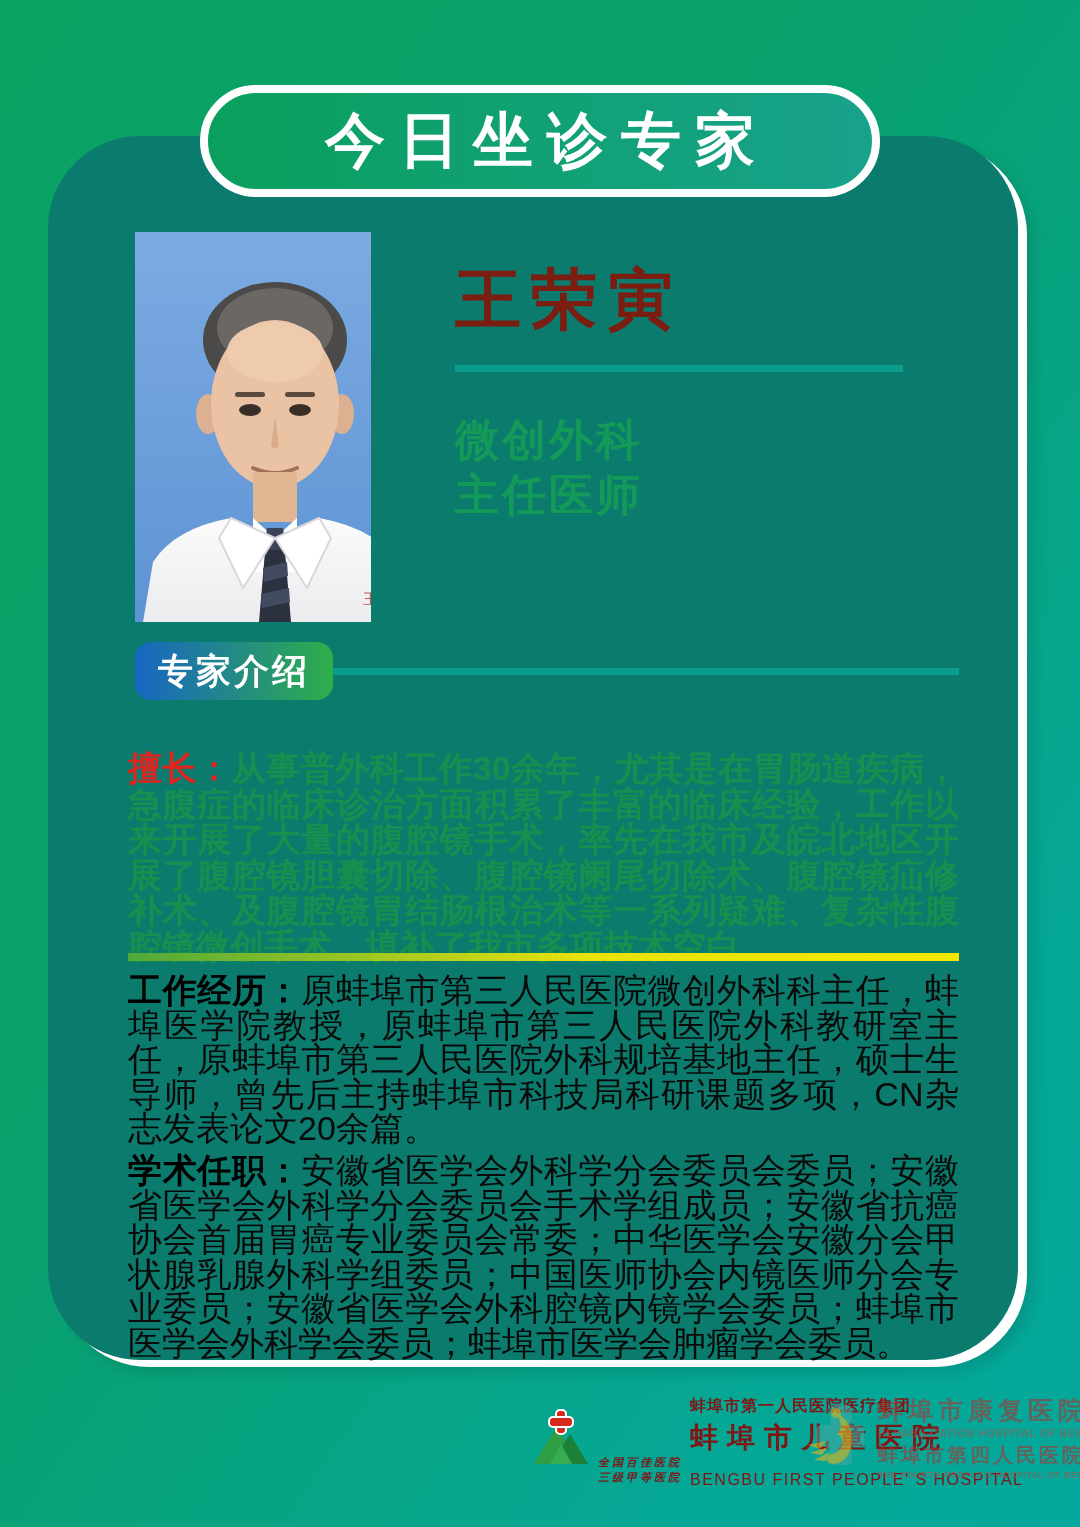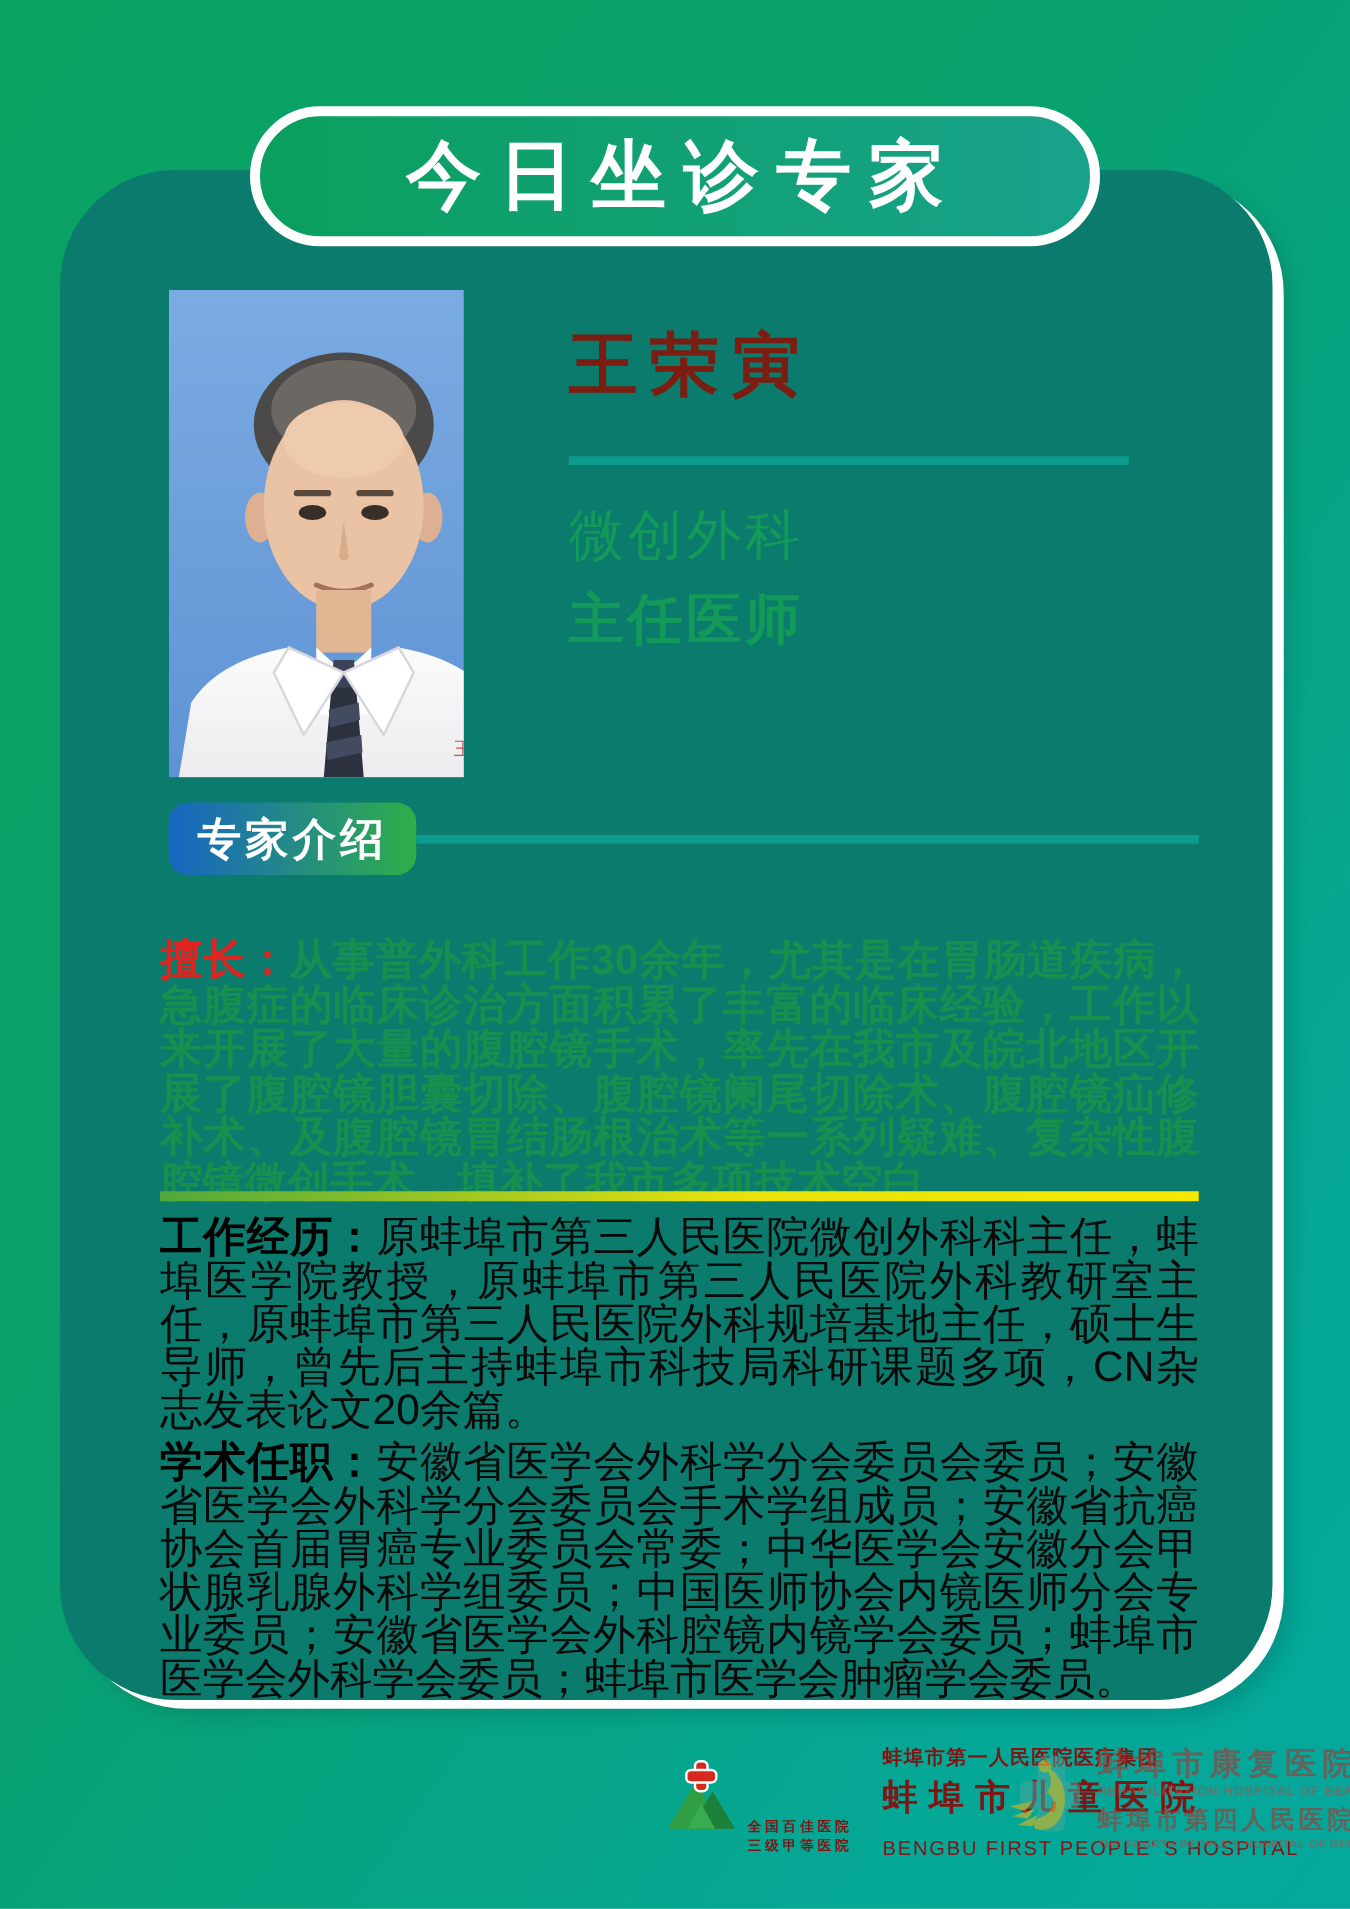--- a/index.html
+++ b/index.html
@@ -58,35 +58,35 @@
     width: 236px; height: 390px;
     overflow: hidden;
   }
 
   
   .doctor-name {
     position: absolute;
     left: 398px; top: 112px;
     font-family: Liberation Serif, serif;
     font-weight: bold;
-    font-size: 55px;
+    font-size: 66px;
     letter-spacing: 10px;
     color: #7b1d10;
     white-space: nowrap;
   }
   .name-rule {
     position: absolute;
     left: 398px; top: 222px;
     width: 448px; height: 7px;
     background: #0c9c8d;
   }
   .doctor-dept {
     position: absolute;
-    left: 398px; top: 256px;
-    font-size: 44px; font-weight: normal;
+    left: 398px; top: 268px;
+    font-size: 44px; font-weight: bold;
     color: #149a58;
     letter-spacing: 3px;
     white-space: nowrap;
   }
   .doctor-title {
     position: absolute;
     left: 398px; top: 323px;
     font-size: 44px; font-weight: bold;
     color: #149a58;
     letter-spacing: 3px;
@@ -156,23 +156,24 @@
     z-index: 1;
   }
   .hosp1 {
     position: absolute;
     left: 528px; top: 4px;
     display: flex; align-items: center;
   }
   .hosp1-icon { flex: 0 0 auto; margin-right: 4px; }
   .hosp1-acc {
     flex: 0 0 auto;
-    margin-right: 24px;
+    margin-right: 8px;
     align-self: flex-end;
     margin-bottom: 4px;
+    font-style: italic;
   }
   .hosp1-acc div {
     font-size: 11px; font-weight: bold;
     color: #7e1616;
     letter-spacing: 3px;
     line-height: 15px;
     white-space: nowrap;
   }
   .hosp1-text { flex: 0 0 auto; }
   .hosp1-group {

